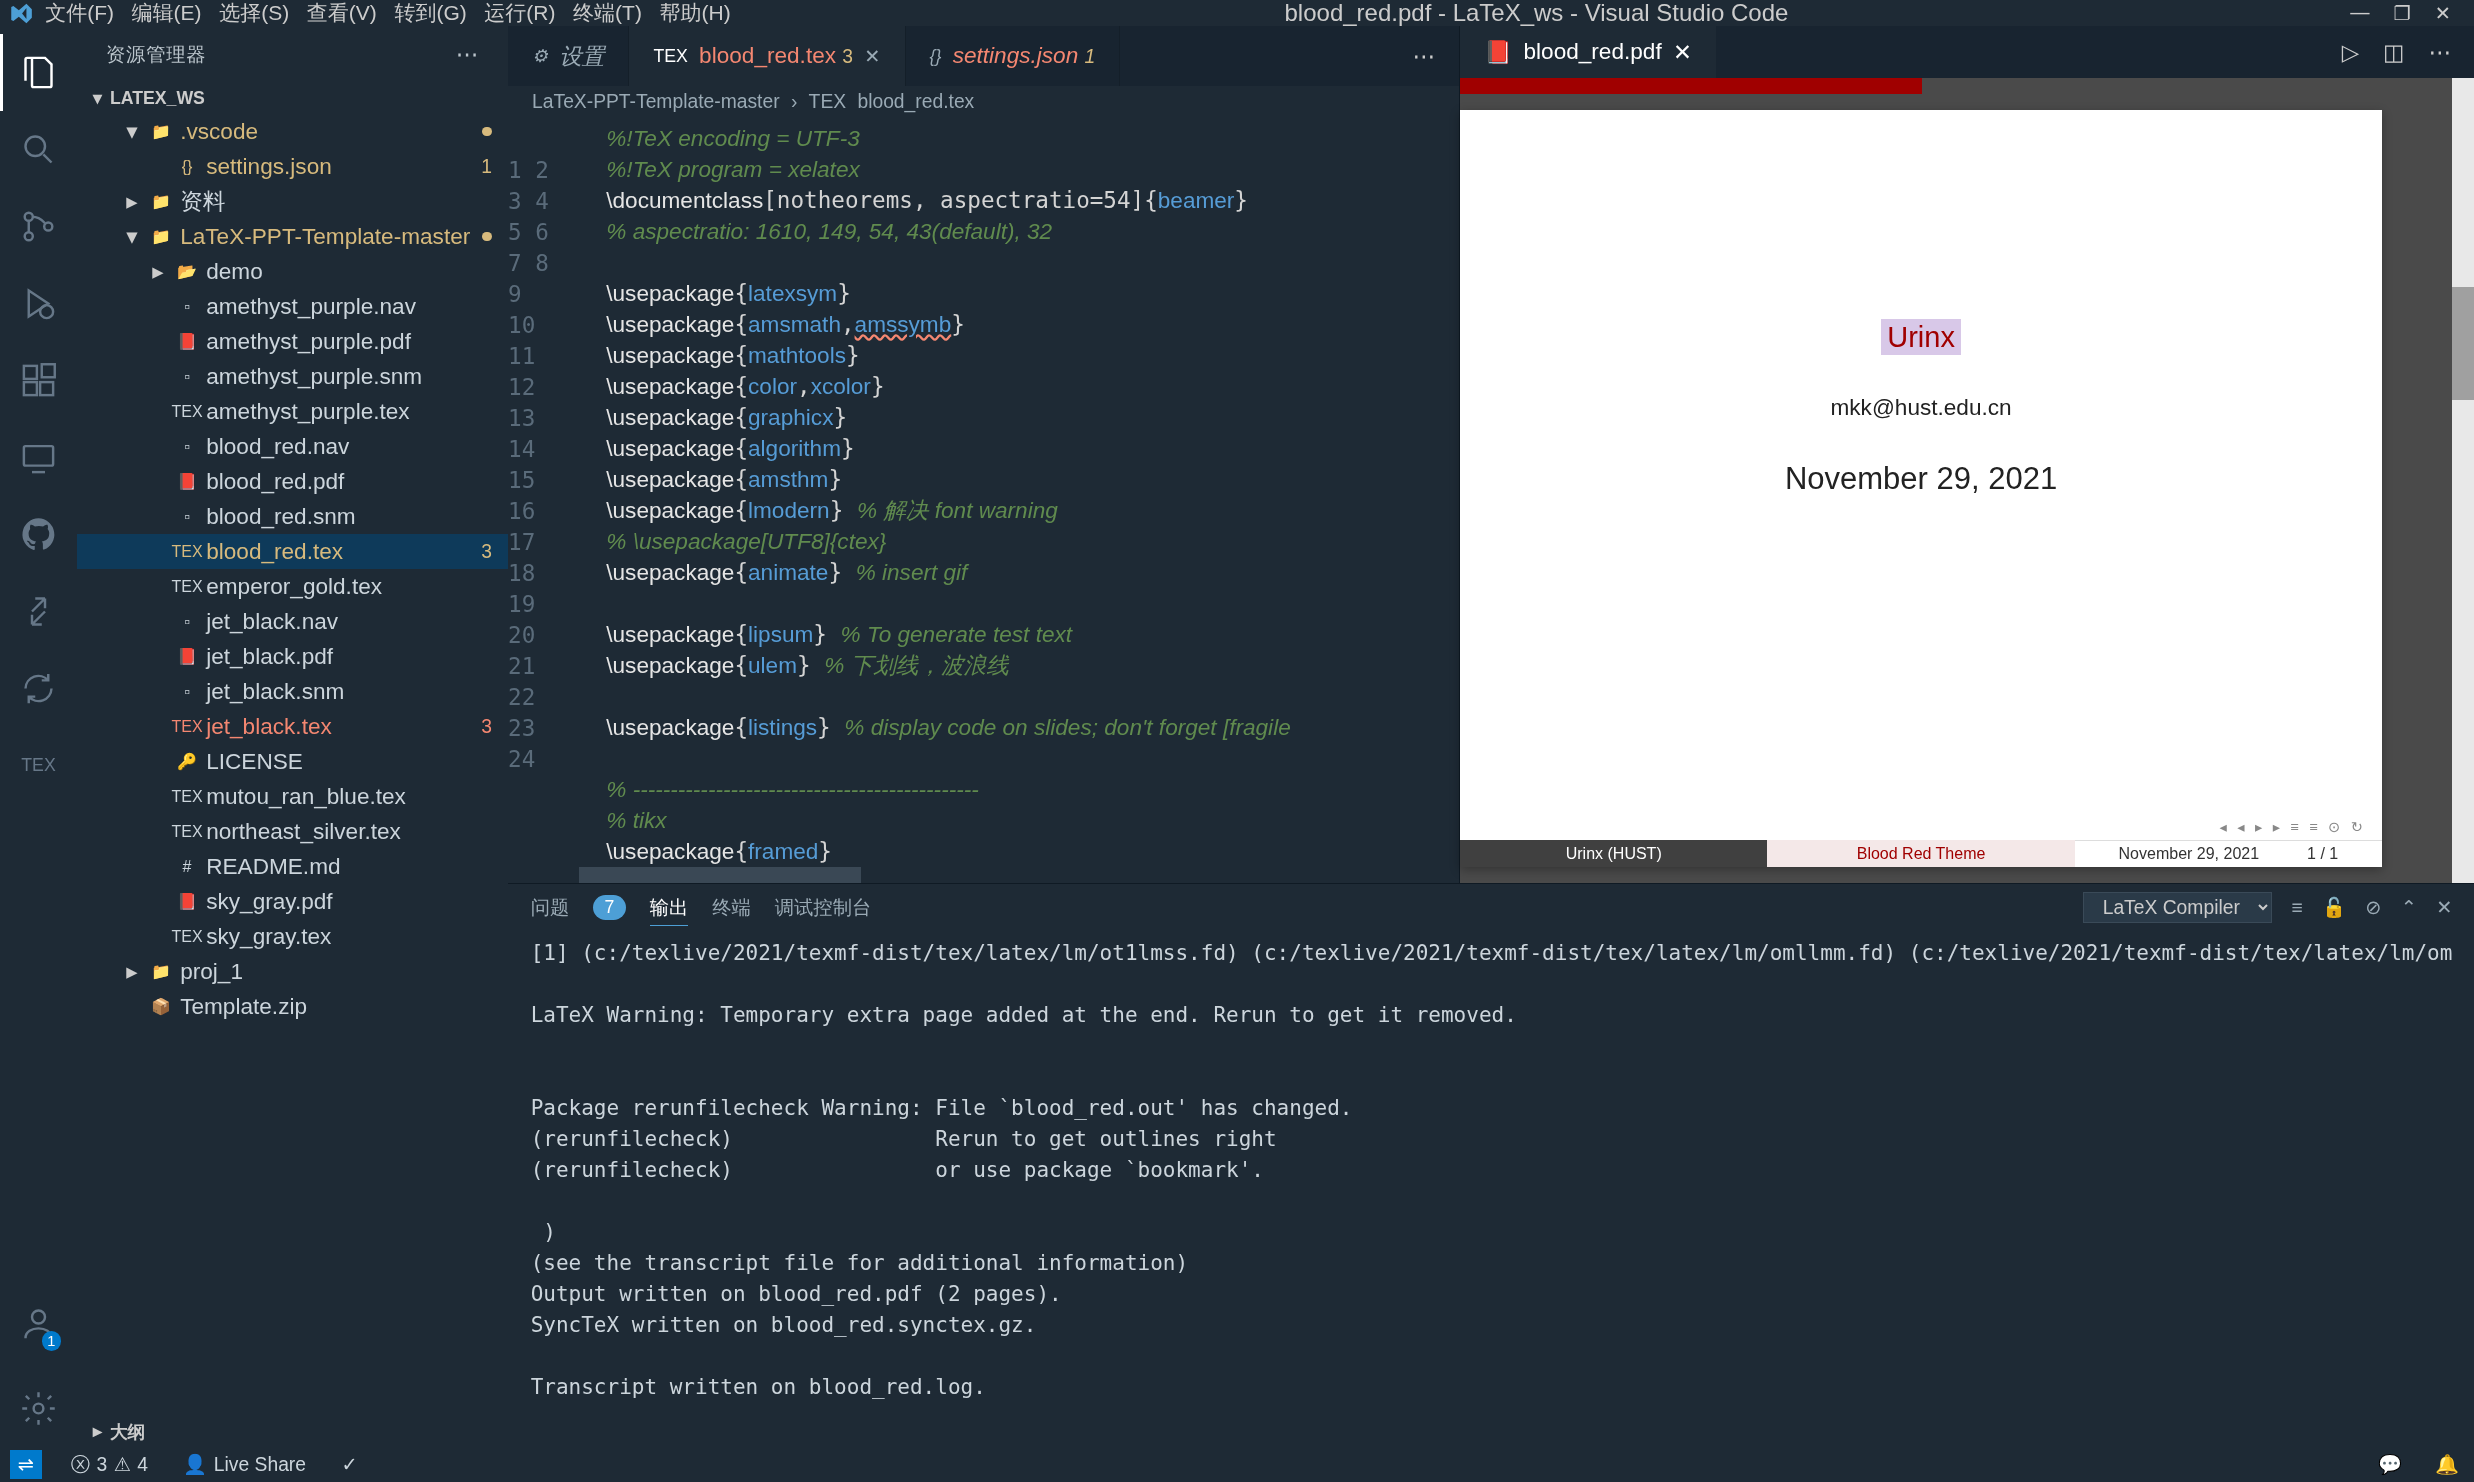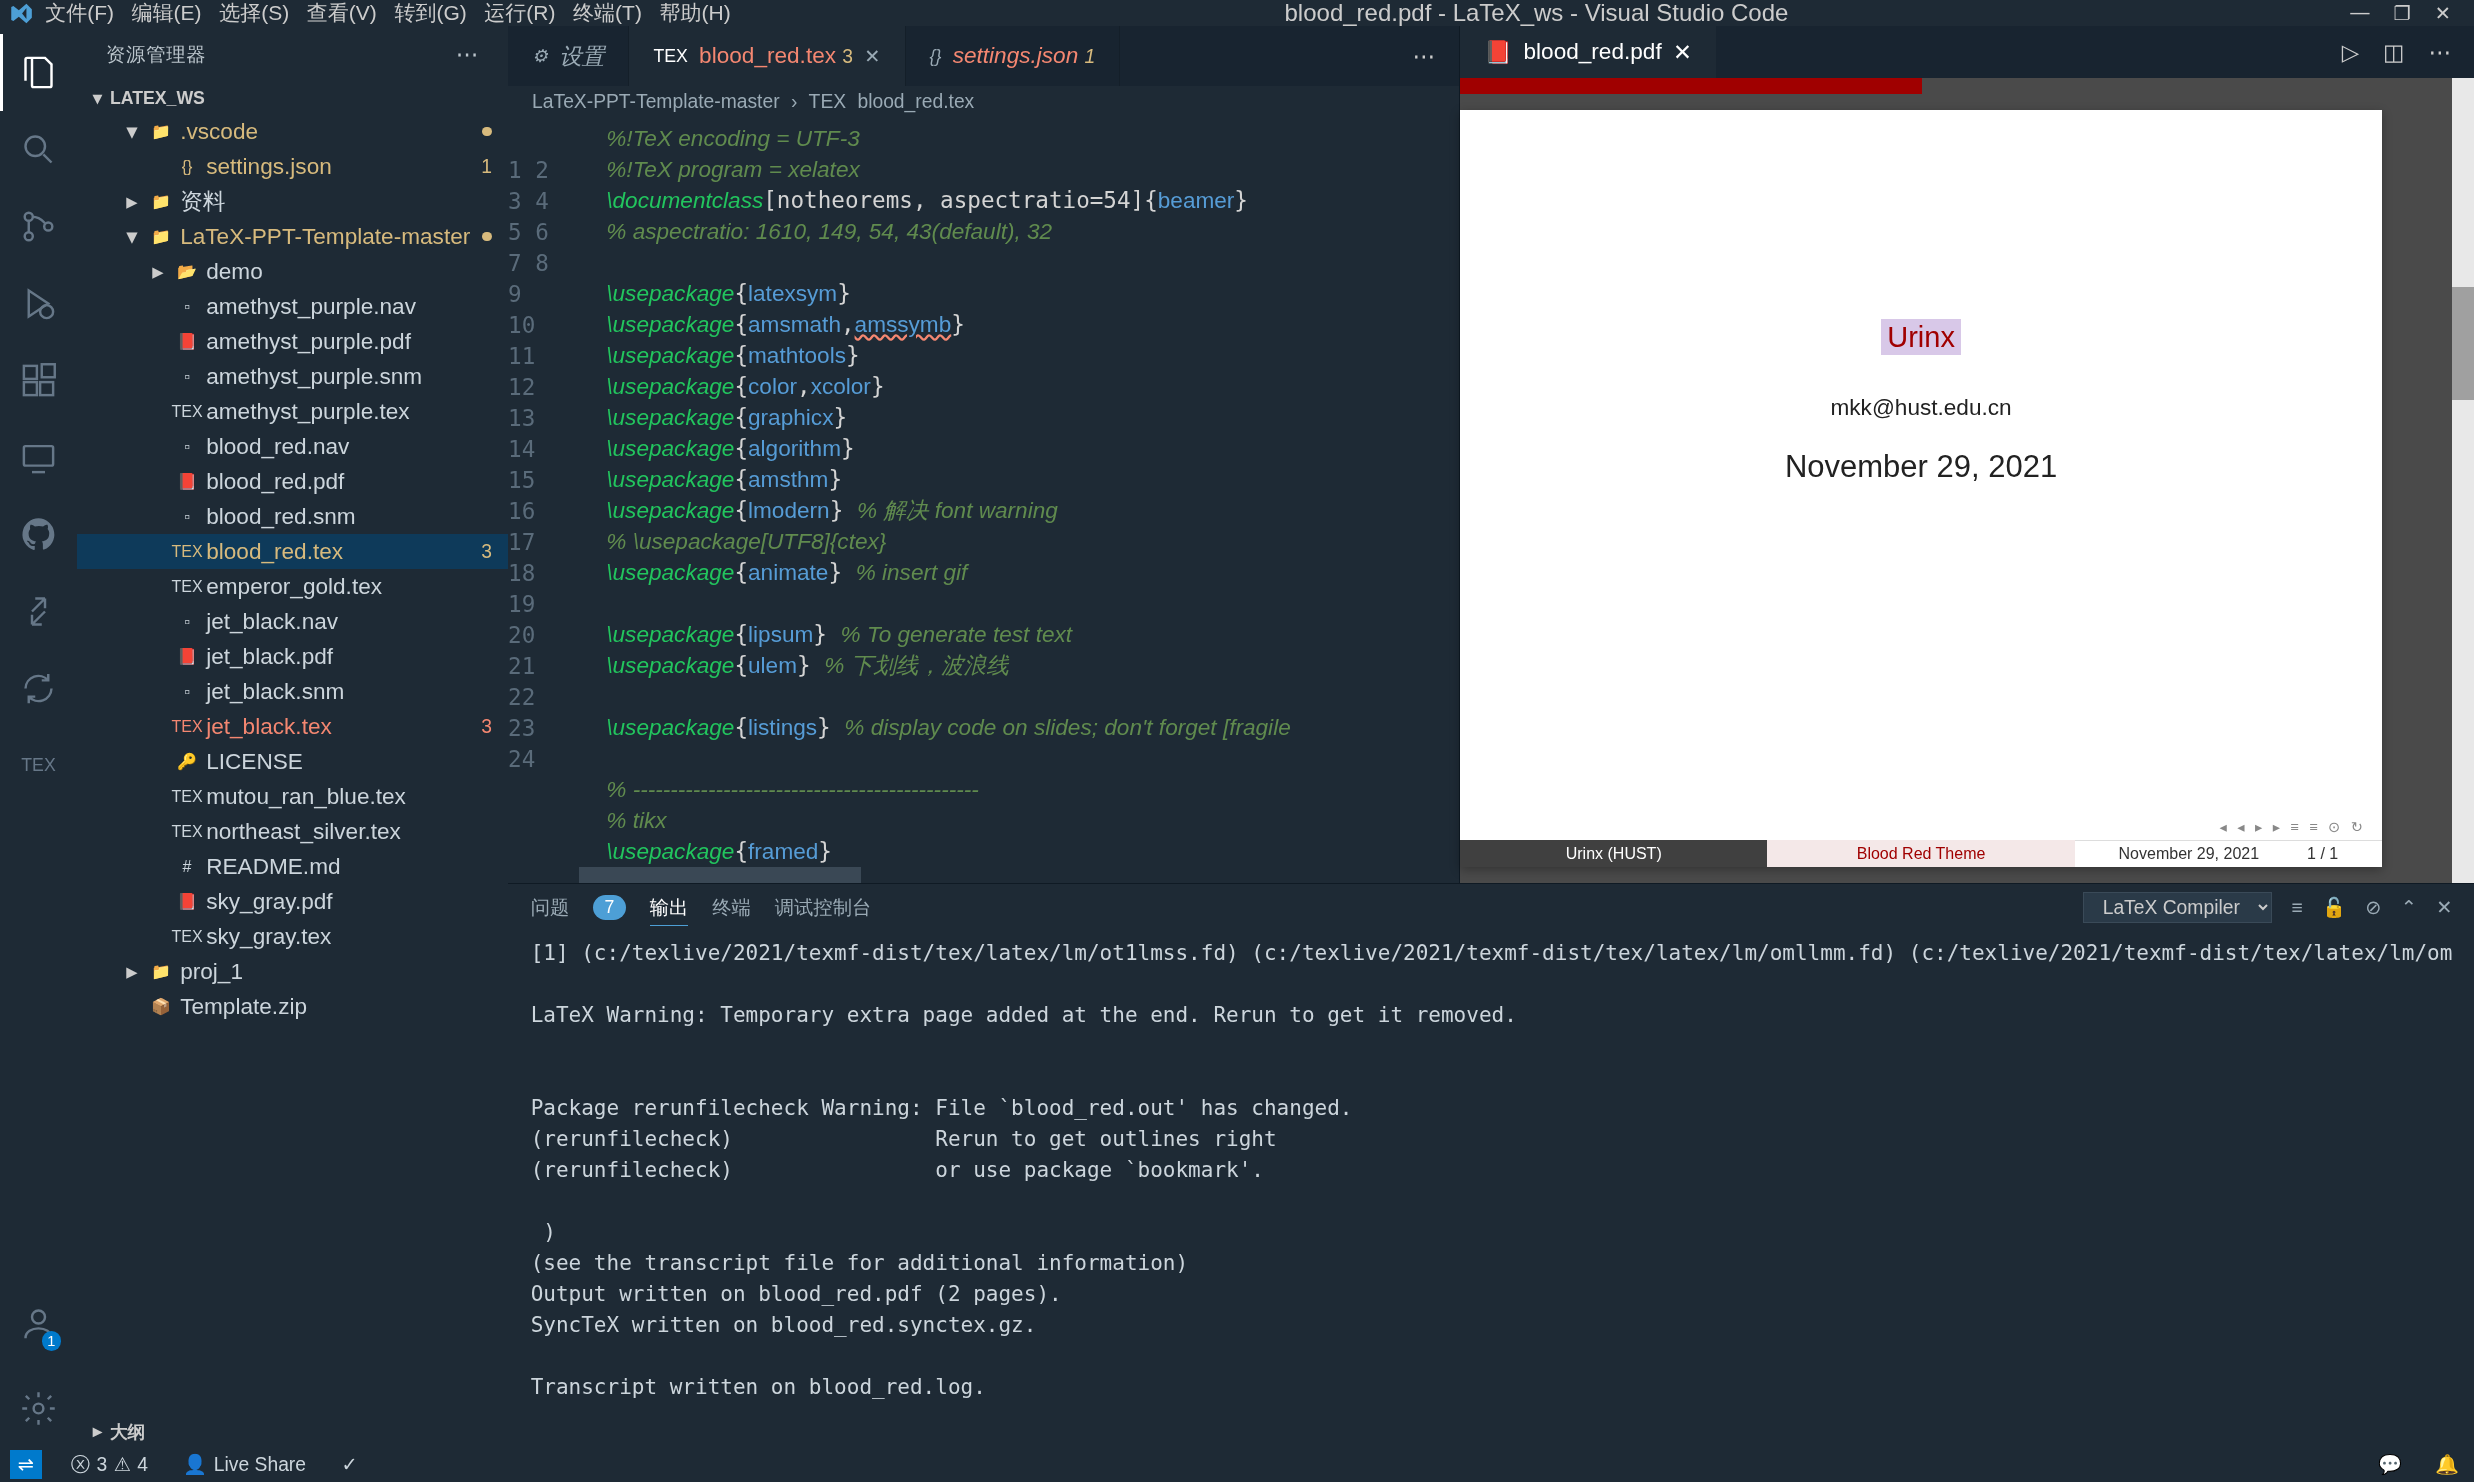--- a/index.html
+++ b/index.html
@@ -36,21 +36,21 @@
 .tab { padding:0 24px; display:flex; align-items:center; gap:11.3px; font-size:22.6px; color:#9aaab5; border-right:0.8px solid #141f29; background:#182430; font-style:italic; }
 .tab.active { background:#1e2a35; color:#fff; font-style:normal; }
 .tab .close { font-size:19.3px; color:#9aaab5; }
 .tab .mod-label { color:#f48771; }
 .tab-actions { margin-left:auto; display:flex; align-items:center; gap:24px; padding:0 24px; color:#ccc; }
 .breadcrumb { height:32px; display:flex; align-items:center; padding-left:24px; font-size:19.3px; color:#9aaab5; gap:11.3px; background:#1e2a35; }
 .editor { flex:1; background:#1e2a35; display:flex; position:relative; overflow:hidden; }
 .gutter { width:71px; text-align:left; padding-right:19.3px; color:#5a6b7a; font-family:Consolas,monospace; font-size:22.6px; line-height:31px; padding-top:4.8px;margin-top:32px; }
 .code { flex:1; font-family:Consolas,monospace; font-size:22.6px; line-height:31px; white-space:pre; color:#d4d4d4; padding-top:4.8px; overflow:hidden; }
 .c-comment { color:#608b4e; font-style:italic; }
-.c-func { color:#22c55e;font-style:italic; }
+.c-func { color:#e5e5e5; }
 .c-key { color:#569cd6; }
 .c-err { text-decoration:underline wavy #f48771; }
 .minimap { width:17.7px; background:#1e2a35; }
 .hscroll { height:16px; background:#1e2a35; position:absolute; bottom:0; left:71px; width:564px; }
 .hscroll .thumb { height:16px; width:282px; background:#3a4855; }
 .panel { height:564px; border-top:1.6px solid #0f1a24; display:flex; flex-direction:column; background:#1e2a35; }
 .panel-tabs { height:48px; display:flex; align-items:center; gap:24px; padding:0 22.6px; font-size:19.3px; color:#9aaab5; border-bottom:0.8px solid #1e2a35; }
 .panel-tabs .ptab { padding:4.8px 0; }
 .panel-tabs .ptab.active { color:#fff; border-bottom:1.6px solid #4d9fd6;font-family:Liberation Mono, monospace; }
 .panel-tabs .pbadge { background:#4d9fd6; color:#fff; border-radius:16px; padding:1.6px 11.3px; font-size:17.7px; }
@@ -60,21 +60,21 @@
 .pdf-col { flex:1; display:flex; flex-direction:column; }
 .pdf-tabbar { height:60px; background:#182430; display:flex; align-items:stretch; }
 .pdf-tab { padding:0 24px; display:flex; align-items:center; gap:11.3px; font-size:22.6px; background:#1e2a35; color:#fff; }
 .pdf-viewer { flex:1; background:#4a4a4a; display:flex; flex-direction:column; position:relative; }
 .pdf-page { margin:0 0 16px 0; background:#fff; width:922px; position:relative; }
 .pdf-page.top { height:16px; background:#a00000; align-self:flex-start; width:462px; }
 .pdf-slide { height:757px; display:flex; flex-direction:column; align-items:center; padding-top:209px; color:#000; font-family:"Times New Roman",serif; align-self:flex-start; box-shadow:0 3.2px 9.7px rgba(0,0,0,.3); }
 .pdf-slide .title { font-size:44px; color:#a00000; background:#e8d8f0; padding:3.2px 16px; }
 .pdf-slide .title-sh { box-shadow:-8px 14.5px 16px rgba(0,0,0,.2); padding:16px 32px; margin-bottom:81px; }
 .pdf-slide .author { font-size:29px; color:#a00000; background:#d8c8e8; padding:1.6px 6.4px; margin-bottom:40px; }
-.pdf-slide .email { font-size:22.6px; color:#222; margin-bottom:28px; }
+.pdf-slide .email { font-size:22.6px; color:#222; margin-bottom:40px; }
 .pdf-slide .date { font-size:31px; color:#222; }
 .pdf-footer { position:absolute; bottom:0; left:0; right:0; height:27px; display:flex; font-size:16px; }
 .pdf-footer .f1 { flex:1; background:#404040; color:#fff; display:flex; align-items:center; justify-content:center; }
 .pdf-footer .f2 { flex:1; background:#f4e8e8; color:#a00000; display:flex; align-items:center; justify-content:center; }
 .pdf-footer .f3 { flex:1; background:#fff; color:#333; border-top:0.8px solid #ddd; display:flex; align-items:center; justify-content:center; gap:48px; }
 .pdf-nav-icons { position:absolute; right:16px; bottom:32px; font-size:14.5px; color:#888; letter-spacing:3.2px; }
 .pdf-scrollv { width:22.6px; background:#e8e8e8; }
 .pdf-scrollv .th { height:113px; background:#a0a0a0; margin-top:209px; }
 .statusbar { height:35px; background:#1e2a35; display:flex; align-items:center; padding:0 9.7px; font-size:19.3px; color:#ccd5dc; gap:22.6px; }
 .statusbar .sb-btn { display:flex; align-items:center; gap:6.4px; padding:0 6.4px; }

